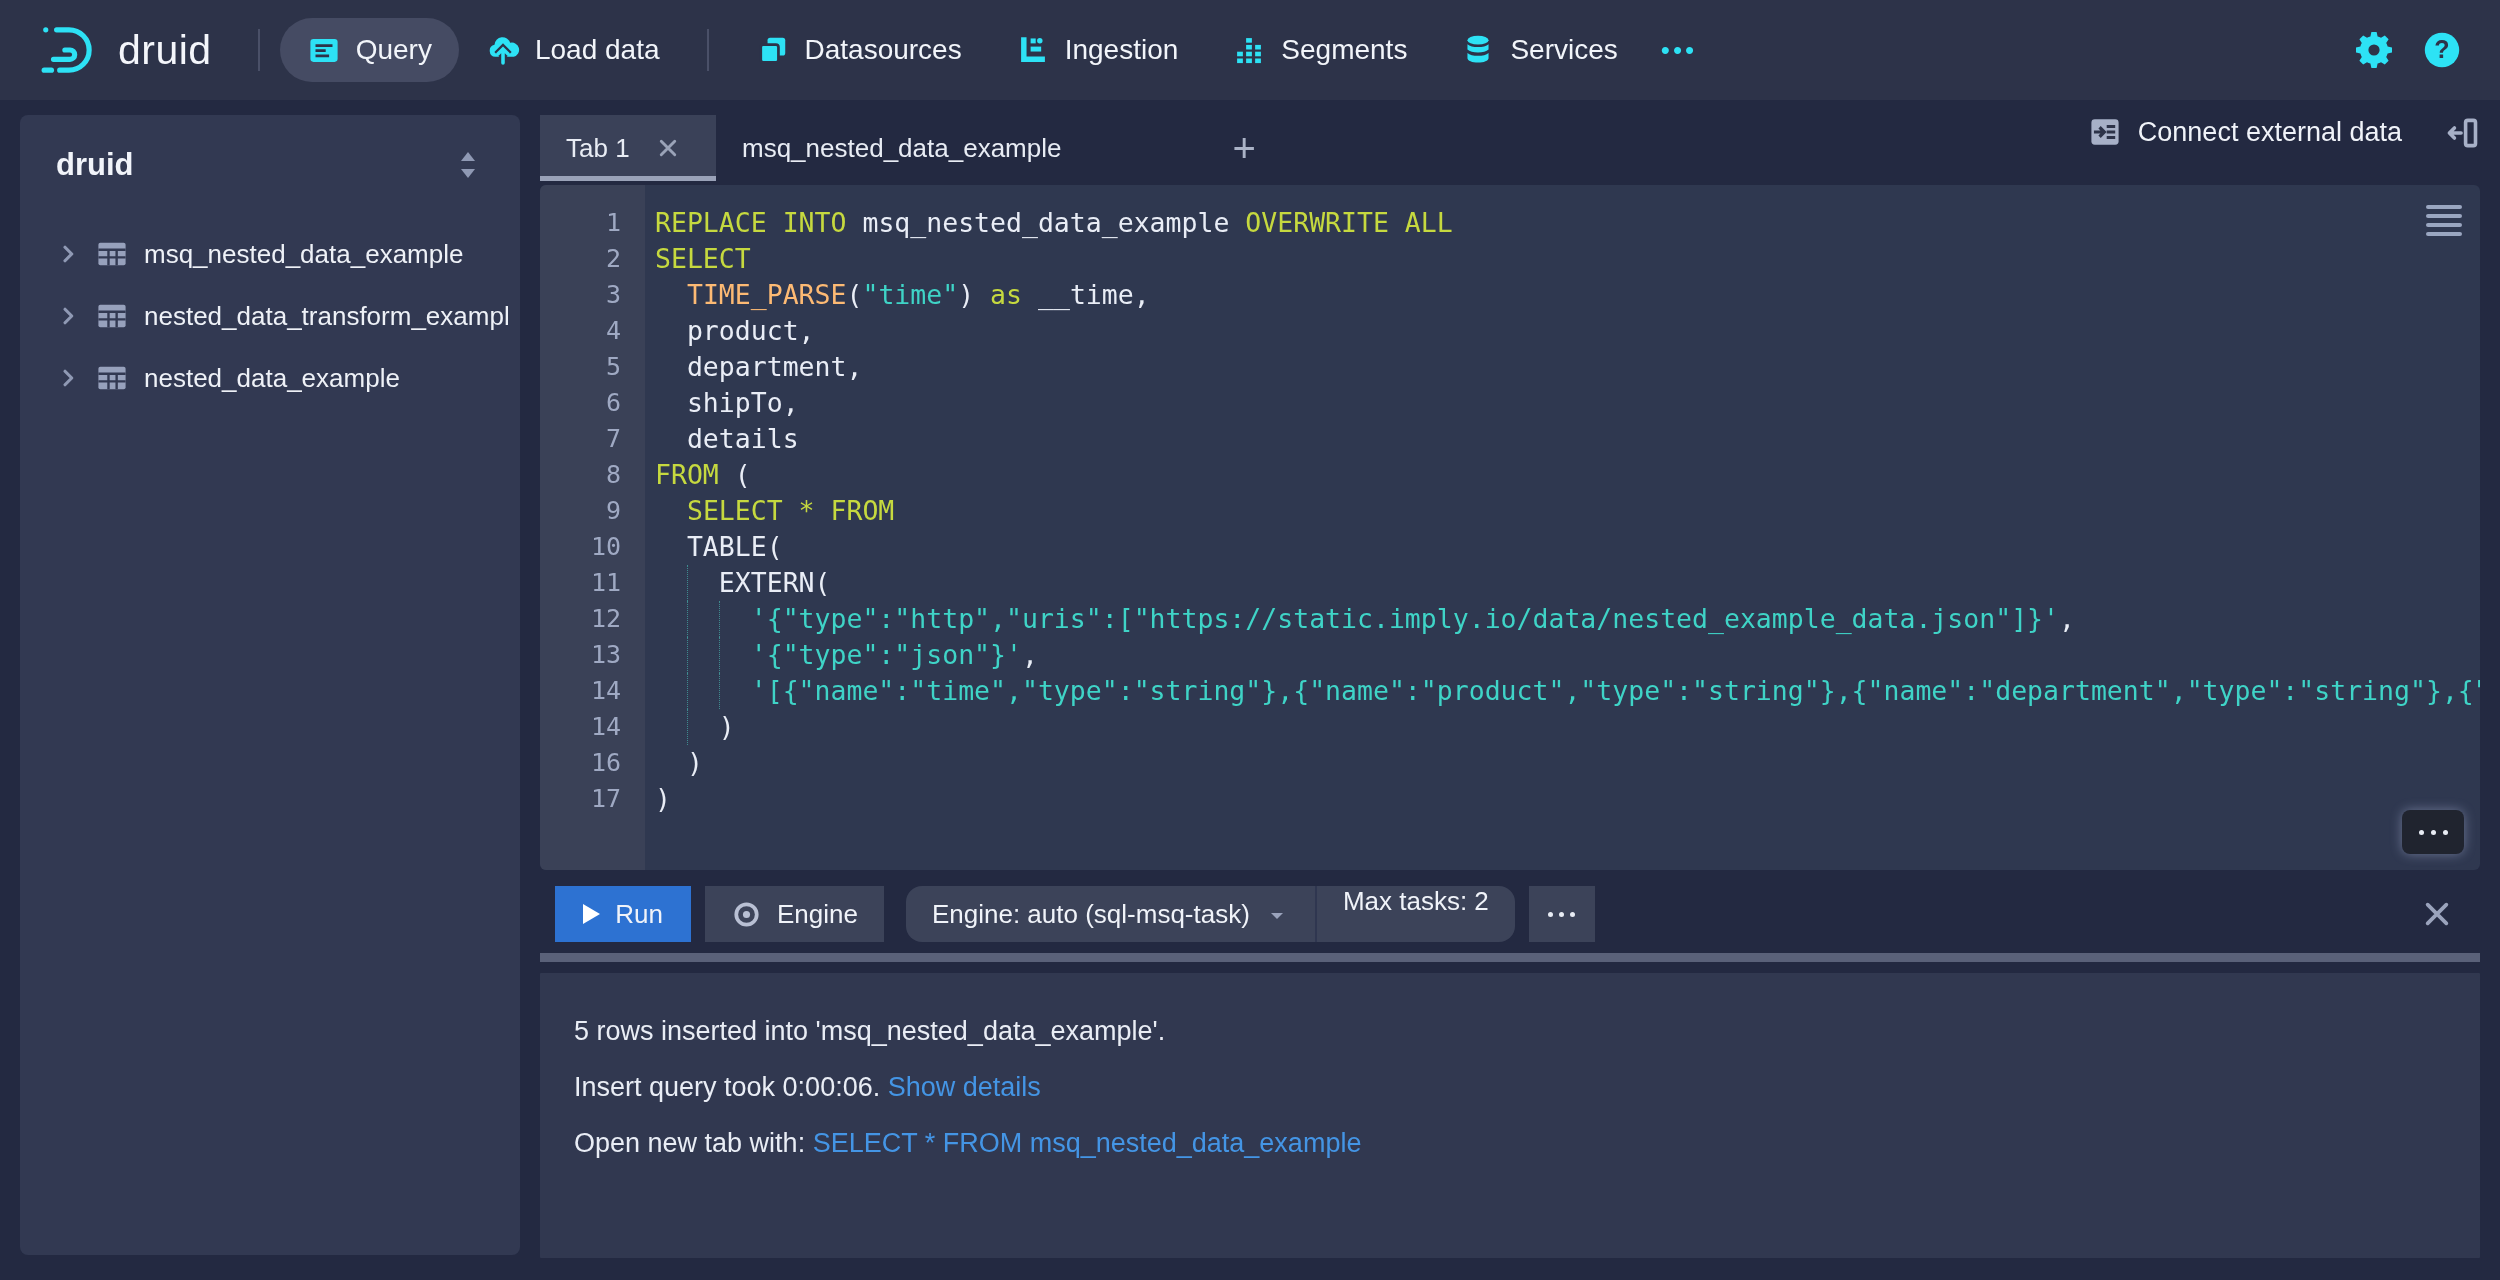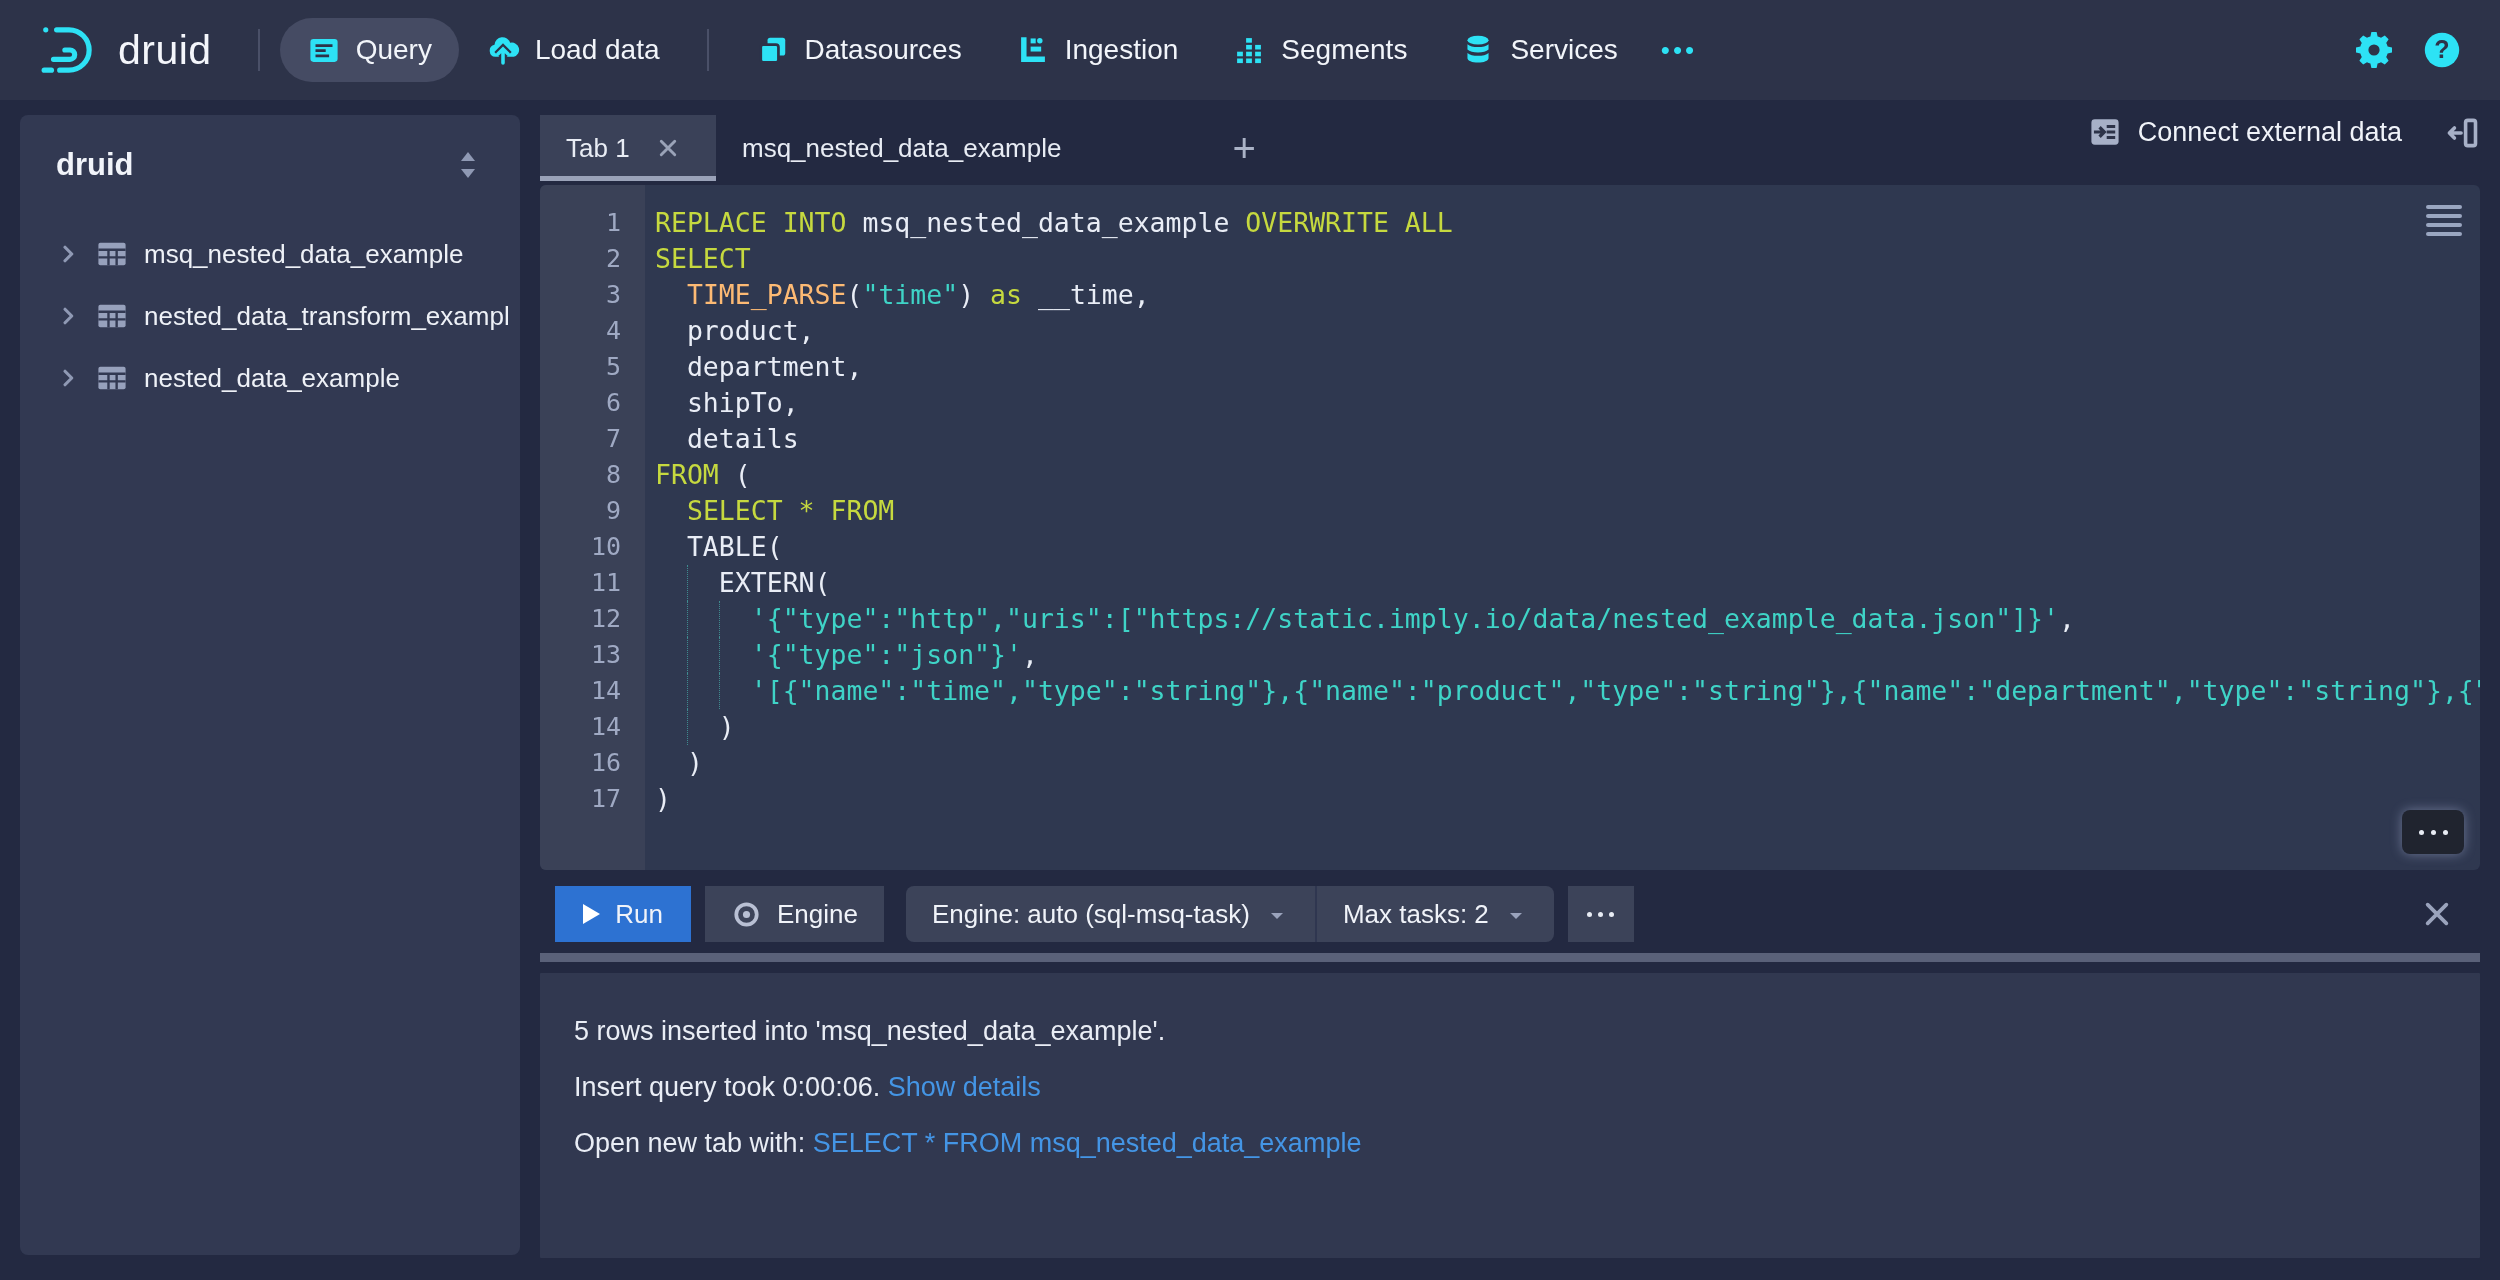--- a/index.html
+++ b/index.html
@@ -118,23 +118,23 @@
   
   .runbar { position:absolute; left:0; top:770px; width:100%; height:58px; display:flex; align-items:center; gap:14px; }
   .btn {
     height:56px; border:none; border-radius:0; cursor:pointer;
     display:flex; align-items:center; gap:15px; font-family:inherit;
     font-size:26px; color:#f0f3f9; background:#3c4359; padding:0 26px;
   }
   .btn-run { background:#2d72d2; width:136px; justify-content:center; margin-left:15px; font-weight:400; }
   .play-tri { width:0; height:0; border-left:17px solid #fff; border-top:10px solid transparent; border-bottom:10px solid transparent; }
   .eye-icon svg { width:31px; height:31px; }
-  .btn-group { display:flex; border-radius:8px; overflow:hidden; margin-left:8px; }
+  .btn-group { display:flex; border-radius:16px; overflow:hidden; margin-left:8px; }
   .btn-group .btn { border-radius:0; }
-  .btn-group .btn + .btn { border-left:2px solid #2f3650; }
+  .btn-group .btn + .btn { border-left:2px solid #2f3650;flex-direction:column; }
   .caret svg { width:24px; height:24px; margin-top:3px; }
   .btn-more { width:66px; justify-content:center; padding:0; gap:6px; }
   .btn-more i { width:5px; height:5px; border-radius:50%; background:#e8ecf4; }
   .runbar-close { position:absolute; right:26px; top:12px; background:none; border:none; cursor:pointer; }
   .runbar-close svg { width:34px; height:34px; }
 
   
   .splitter { position:absolute; left:0; top:838px; width:100%; height:9px; background:#5a6179; cursor:row-resize; }
   .results {
     position:absolute; left:0; top:858px; width:100%; height:285px;

